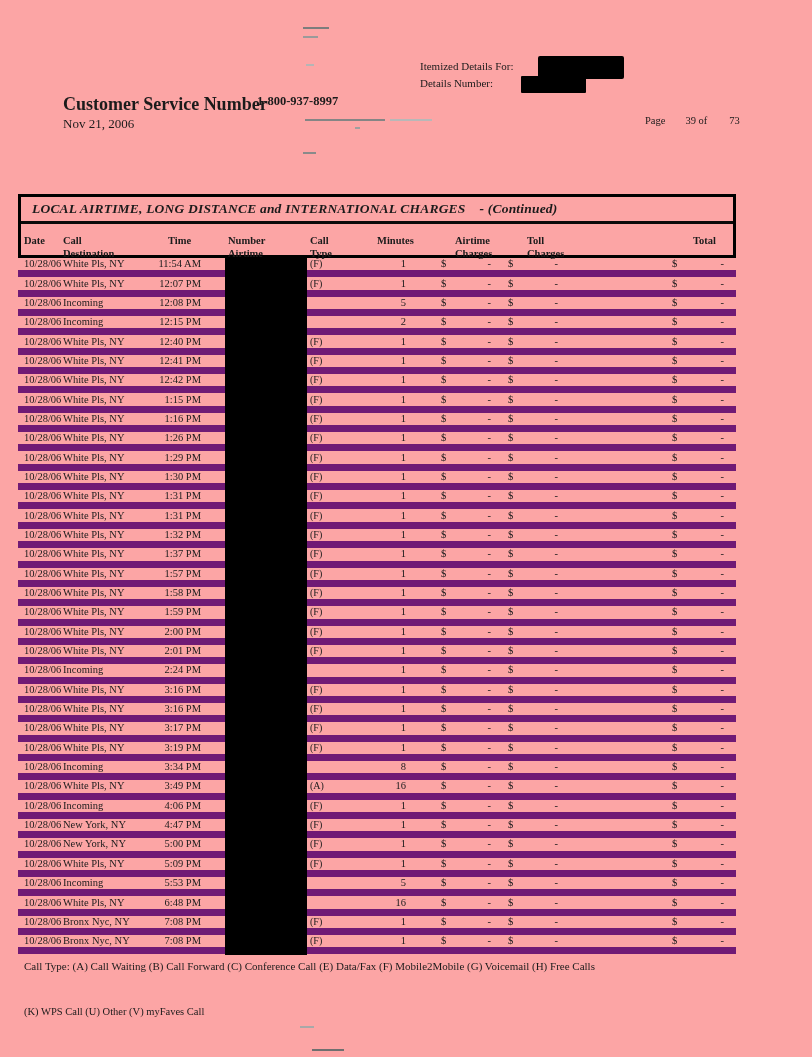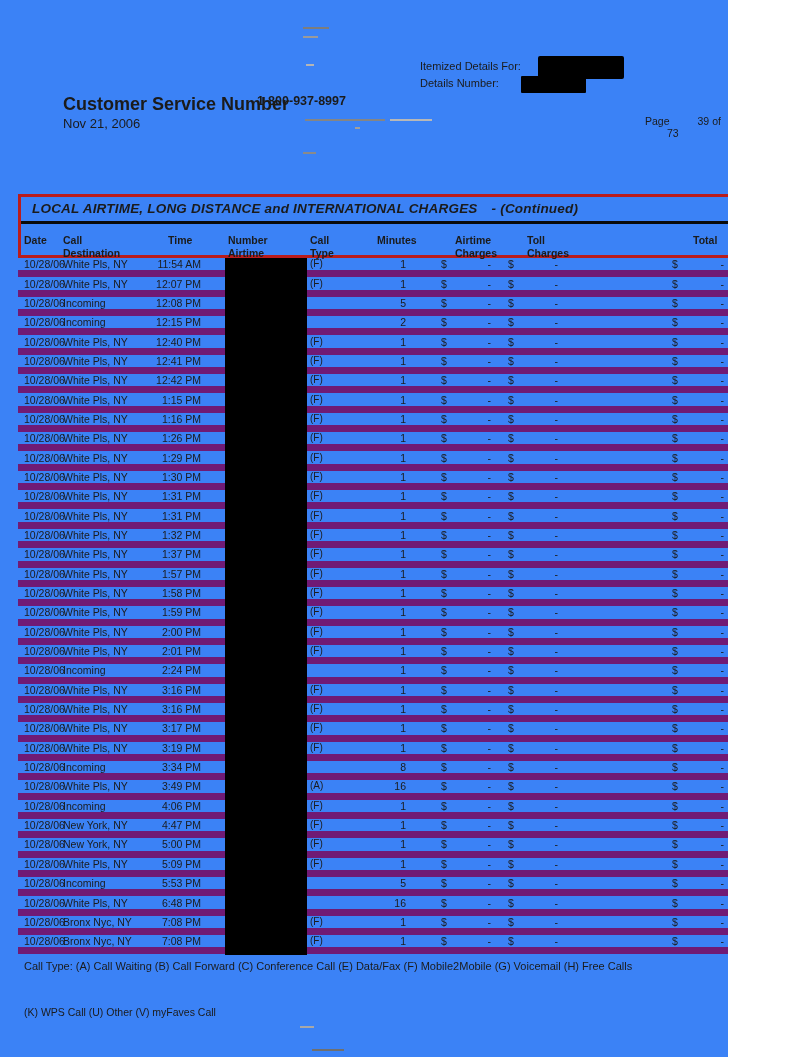--- a/index.html
+++ b/index.html
@@ -1,35 +1,35 @@
 <!DOCTYPE html>
 <html><head>
 <meta charset="utf-8">
 <style>
   html,body{margin:0;padding:0;background:#ffffff;}
   .page{
-    position:relative;width:728px;height:1057px;background:#3b82f6;
-    font-family:Liberation Sans, sans-serif;color:#1b1b1b;overflow:hidden;
+    position:relative;width:812px;height:1057px;background:#fca5a5;
+    font-family:Liberation Serif, serif;color:#1b1b1b;overflow:hidden;
   }
   
   .itemized-labels{position:absolute;left:420px;top:58px;font-size:11px;line-height:17px;}
   .redact{position:absolute;background:#000;}
   .redact-name{left:538px;top:56px;width:86px;height:23px;border-radius:2px;}
   .redact-account{left:521px;top:76px;width:65px;height:17px;border-radius:1px;}
   .cs-line{position:absolute;left:63px;top:94px;font-size:18px;font-weight:bold;}
   .cs-number{position:absolute;left:257px;top:94px;font-size:12.5px;font-weight:bold;}
   .stmt-date{position:absolute;left:63px;top:116px;font-size:13px;}
   .page-indicator{position:absolute;left:645px;top:115px;font-size:10.5px;}
   .page-indicator span{display:inline-block;}
-  .page-indicator .pcur{margin-left:28px;}
+  .page-indicator .pcur{margin-left:20px;}
   .page-indicator .ptot{margin-left:22px;}
 
   
   .table-area{position:absolute;left:18px;top:194px;width:718px;}
-  .head-box{border:3px solid #b91c1c;}
+  .head-box{border:3px solid #000000;}
   .title-row{
     height:24px;line-height:24px;border-bottom:3px solid #0a0a0a;
     font-size:13.5px;font-weight:bold;font-style:italic;padding-left:11px;
     letter-spacing:0.2px;white-space:nowrap;
   }
   .title-row .tsuffix{margin-left:14px;}
   .header-row{position:relative;height:31px;font-size:10.5px;font-weight:bold;}
   .hcell{position:absolute;top:2px;line-height:13px;white-space:nowrap;margin-top:8px;}
   .h-date{left:3px;} .h-dest{left:42px;} .h-time{left:147px;text-align:right;} .h-called{left:207px;}
   .h-type{left:289px;} .h-mins{left:356px;} .h-air{left:434px;} .h-toll{left:506px;}

